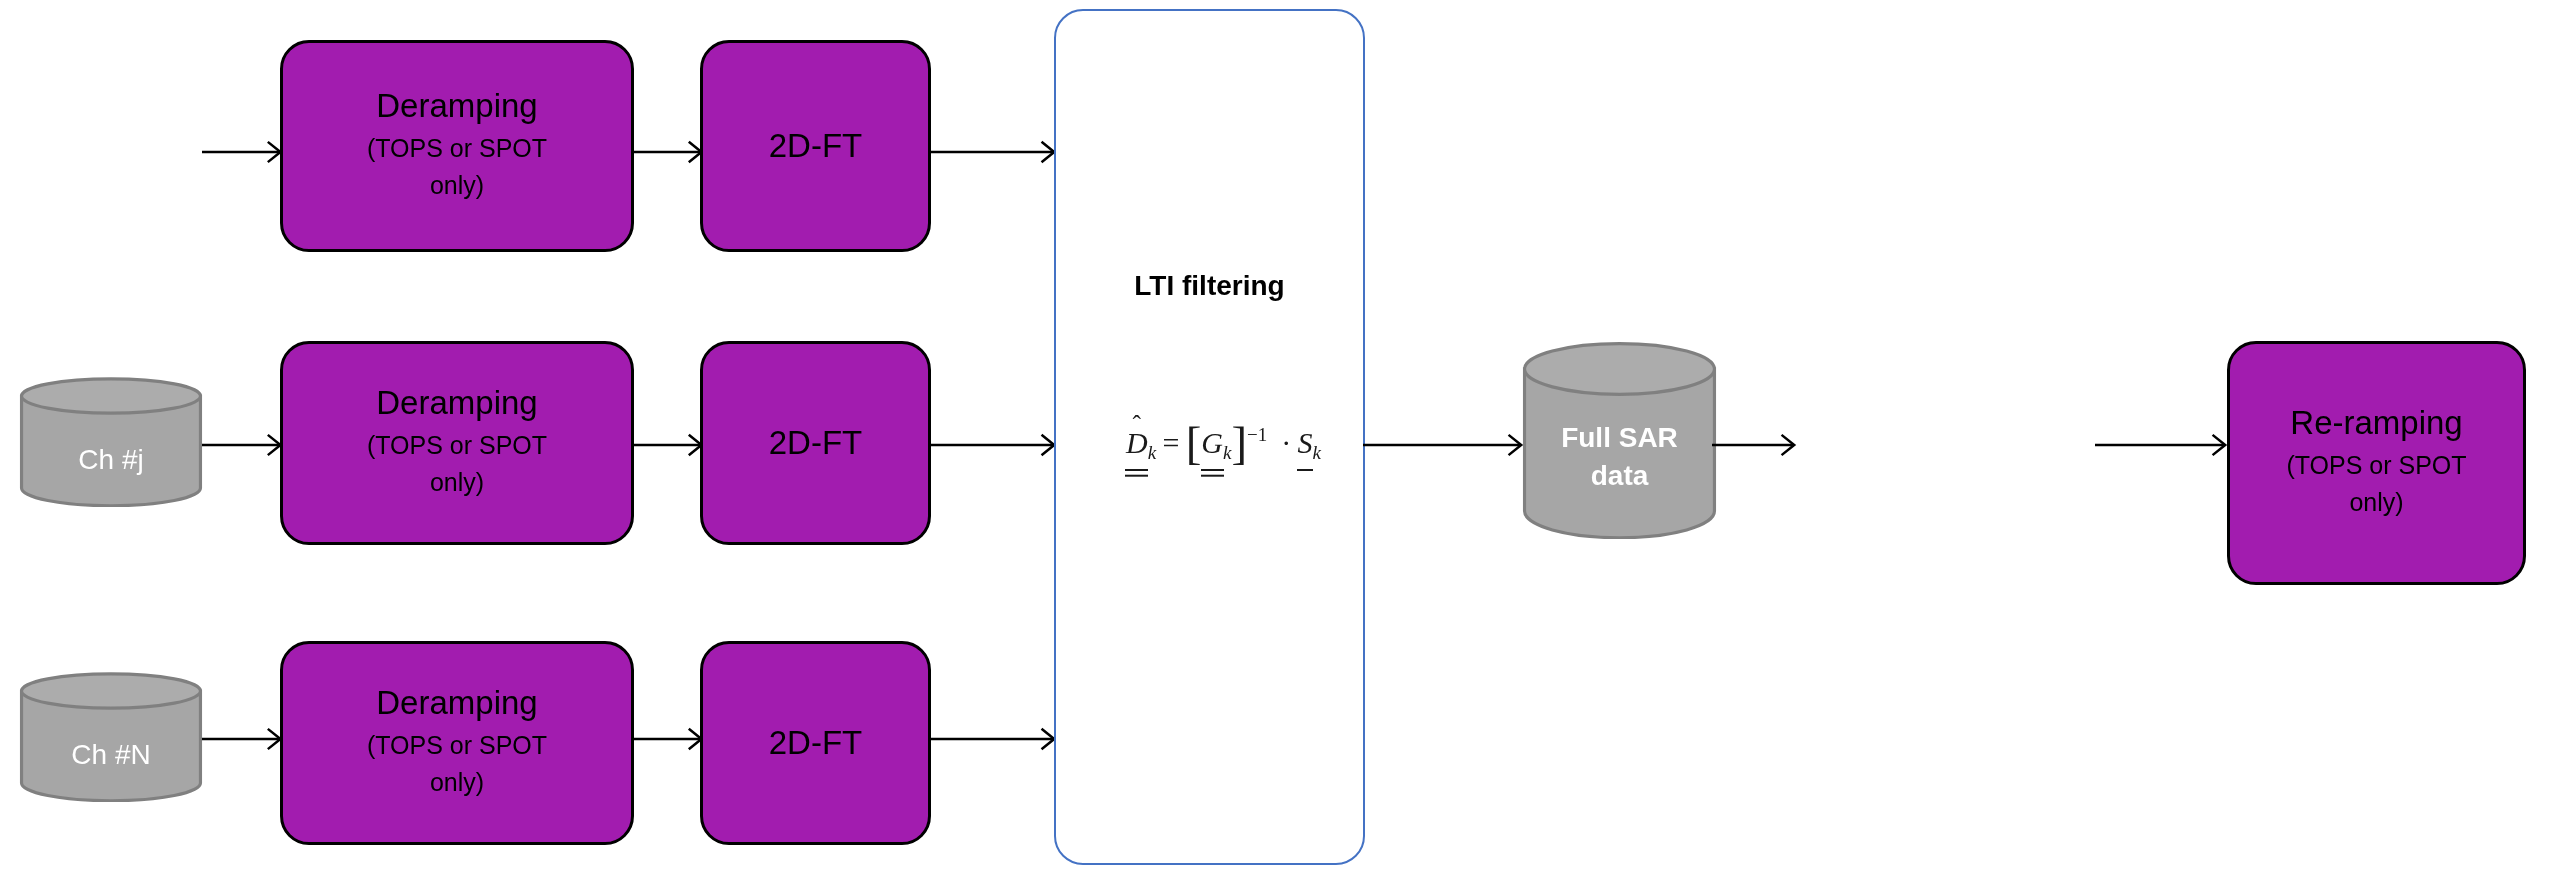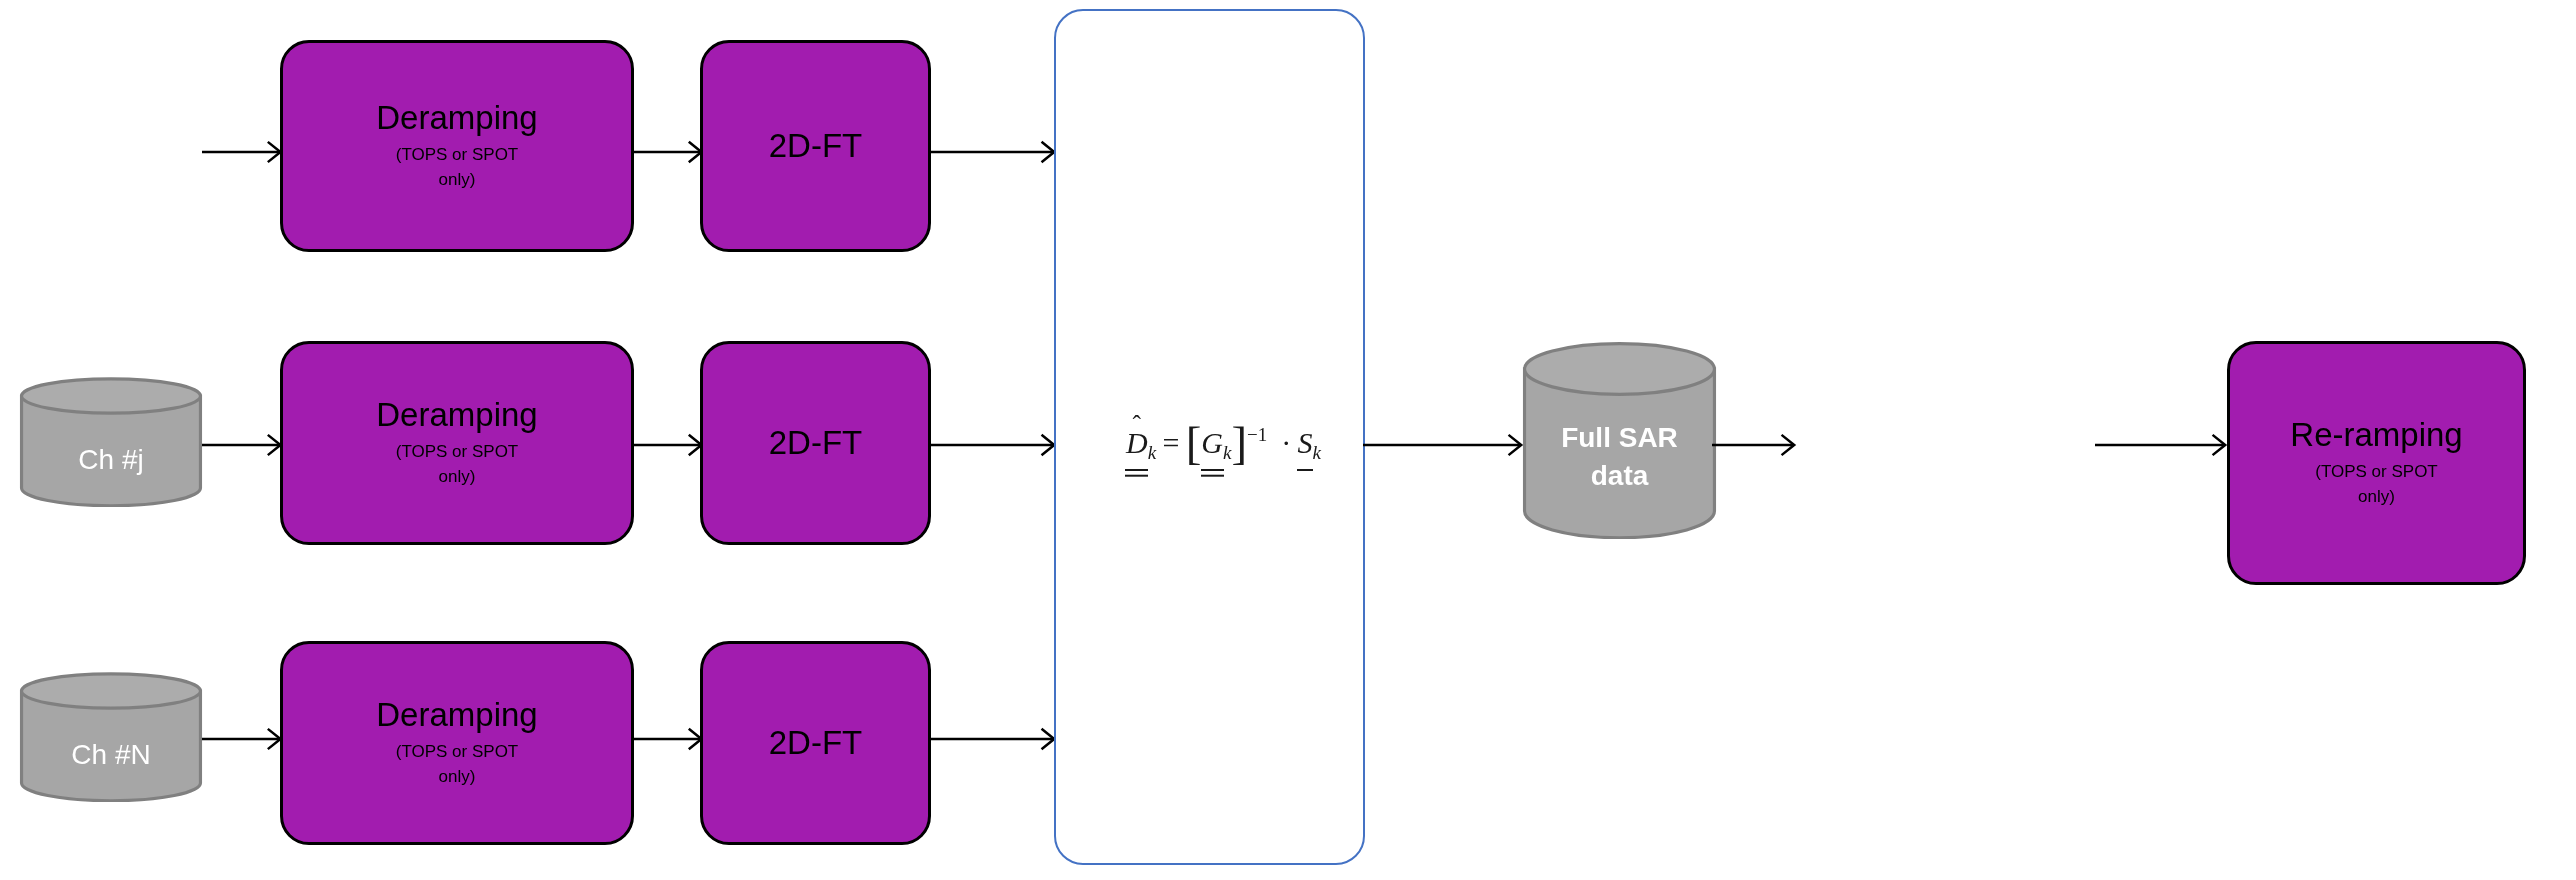--- a/index.html
+++ b/index.html
@@ -31,21 +31,21 @@
     justify-content: center;
     text-align: center;
     color: #000000;
   }
   .proc-title {
     font-size: 33px;
     line-height: 1.18;
     white-space: nowrap;
   }
   .proc-sub {
-    font-size: 17px;
+    font-size: 25px;
     line-height: 1.5;
     margin-top: 3.8px;
     white-space: nowrap;
   }
 
   
   .lti-box {
     position: absolute;
     box-sizing: border-box;
     background: #ffffff;
@@ -281,20 +281,21 @@
   </div>
 
   <div class="arrow" style="left:930px; top:725px; width:128px; height:28px;">
     <svg viewBox="0 0 202 44">
       <line x1="0" y1="22" x2="194" y2="22" stroke="#000000" stroke-width="4"></line>
       <polyline points="176,6 196,22 176,38" fill="none" stroke="#000000" stroke-width="4"></polyline>
     </svg>
   </div>
 
   <div class="lti-box" style="left:1054px; top:9px; width:311px; height:856px;">
+    <div class="lti-title" style="top:259px;">LTI filtering</div>
 
     <div class="formula" style="top:405px;">
       <span class="fvar dunder hatwrap"><span class="hat">̂</span>D</span><span class="sub">k</span><span class="eqsign">=</span><span class="bracket">[</span><span class="fvar dunder">G</span><span class="sub">k</span><span class="bracket">]</span><span class="sup">−1</span><span class="dotop" style="padding-left:14px;">·</span><span class="fvar sunder">S</span><span class="sub">k</span>
     </div>
   </div>
 
   <div class="arrow" style="left:1363px; top:431px; width:162px; height:28px;">
     <svg viewBox="0 0 256 44">
       <line x1="0" y1="22" x2="248" y2="22" stroke="#000000" stroke-width="4"></line>
       <polyline points="230,6 250,22 230,38" fill="none" stroke="#000000" stroke-width="4"></polyline>

